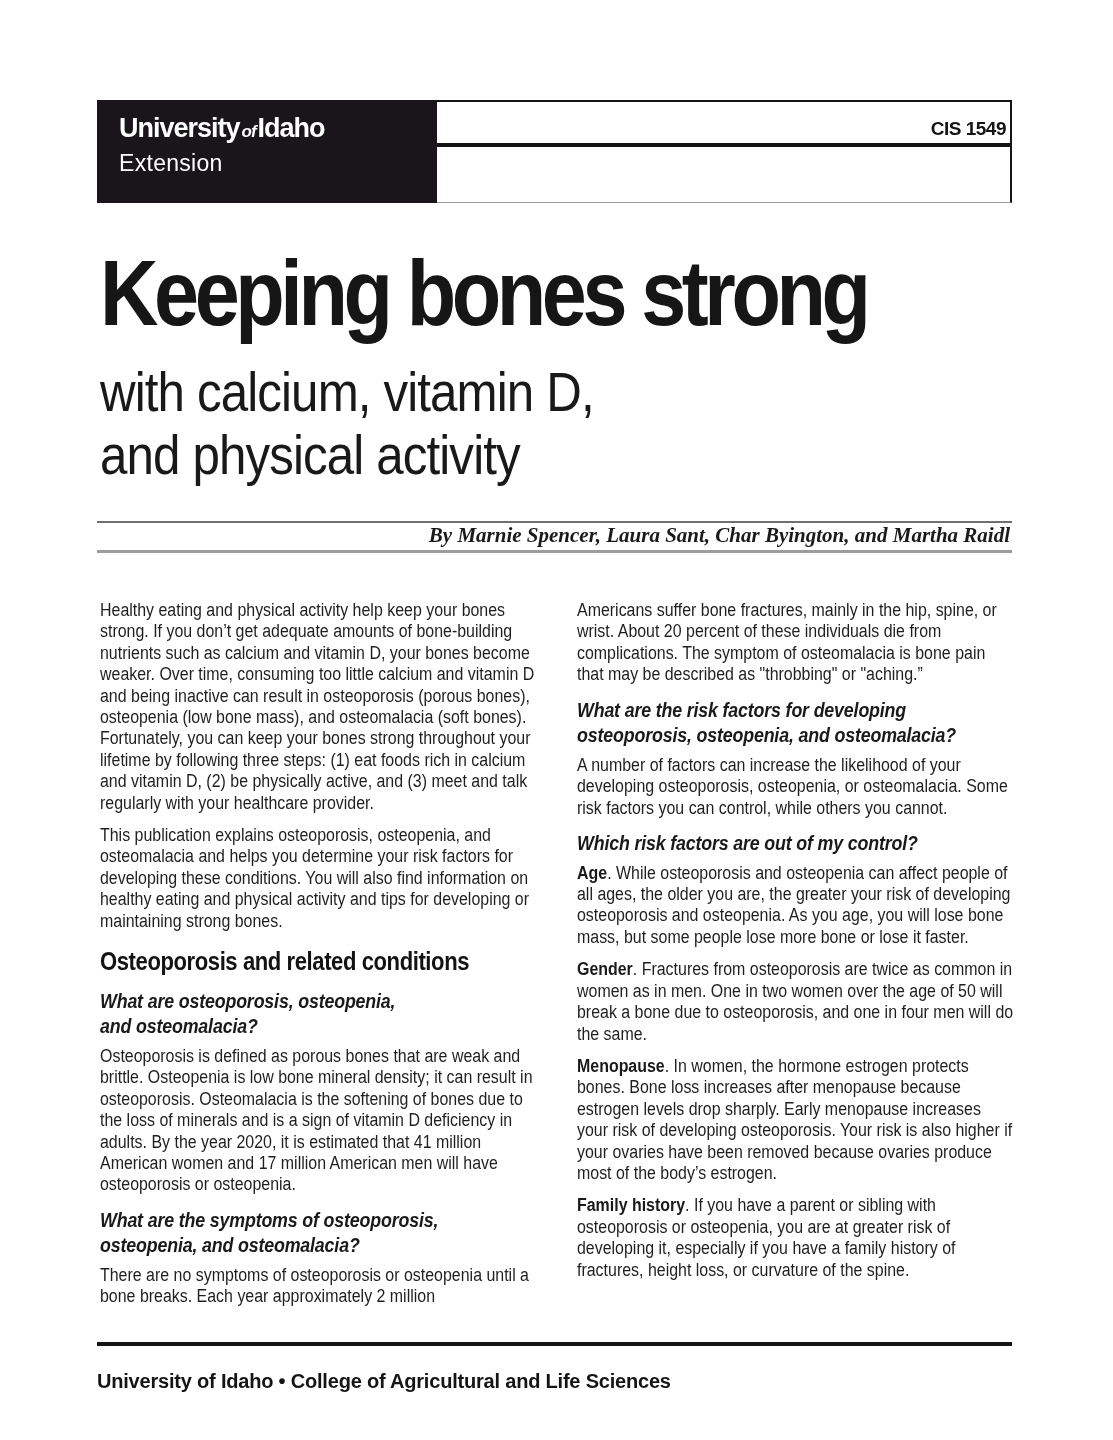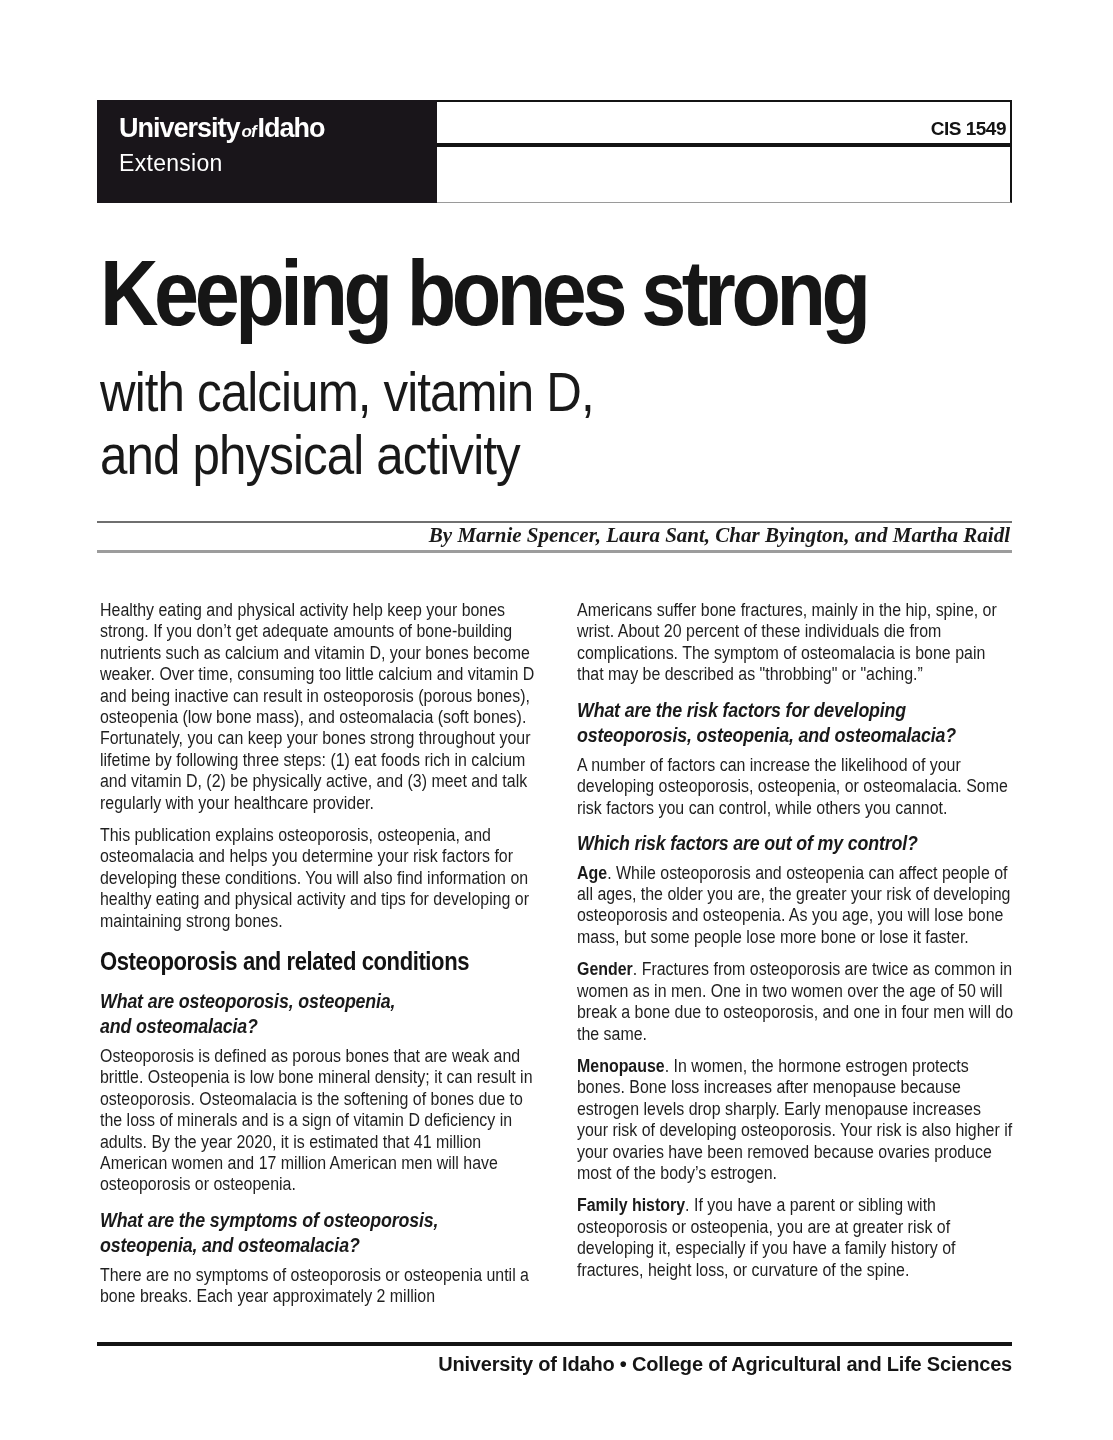--- a/index.html
+++ b/index.html
@@ -79,21 +79,21 @@
   .col h3 {
     margin:12px 0 6px 0; font-size:21px; font-weight:bold; font-style:italic;
     line-height:1.22; letter-spacing:-0.2px; color:#1a1a1a;
     white-space:pre-line;
   }
 
   
   .footer { position:absolute; left:97px; top:1342px; width:915px; }
   .footer-rule { height:4px; background:#141414; }
   .footer-text {
-    margin-top:7px; text-align:right;
+    margin-top:24px; text-align:left;
     font-size:20px; font-weight:bold; letter-spacing:-0.2px; color:#151515;
   }
 </style>
 </head>
 <body>
 
 <div class="page">
 
   <header class="header-band">
     <div class="logo-box">

